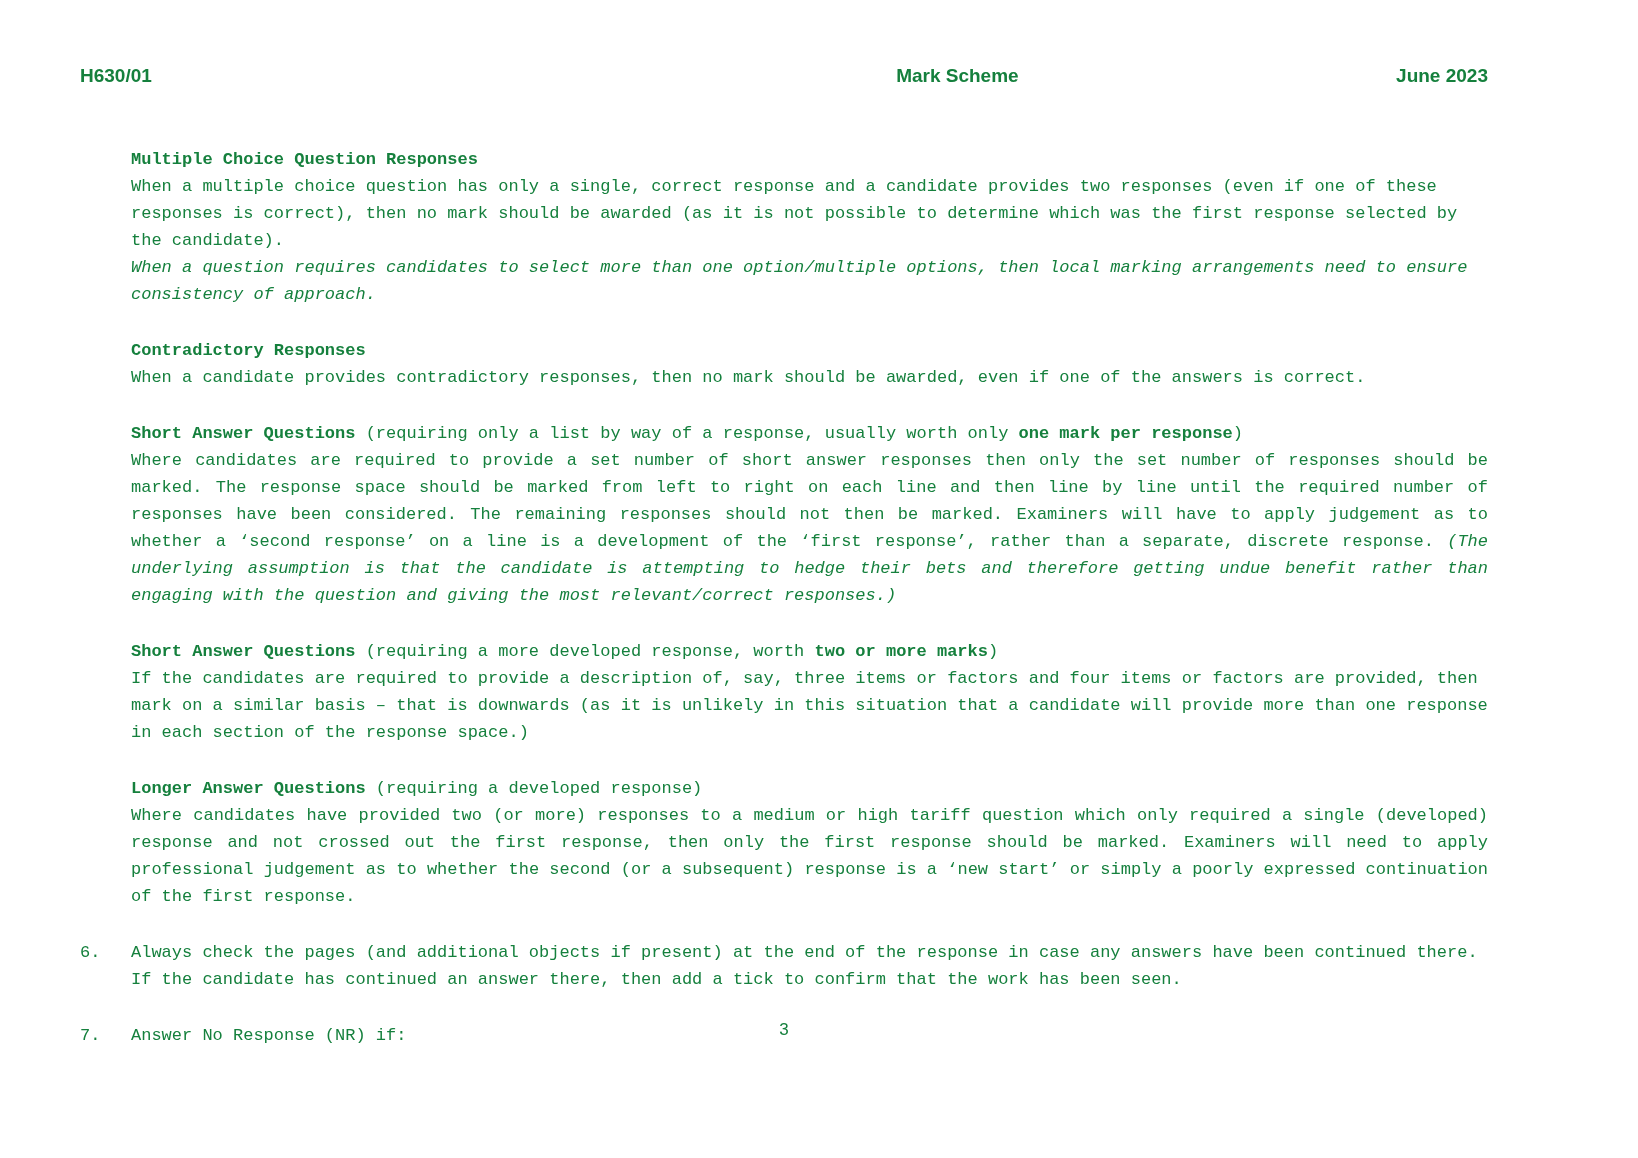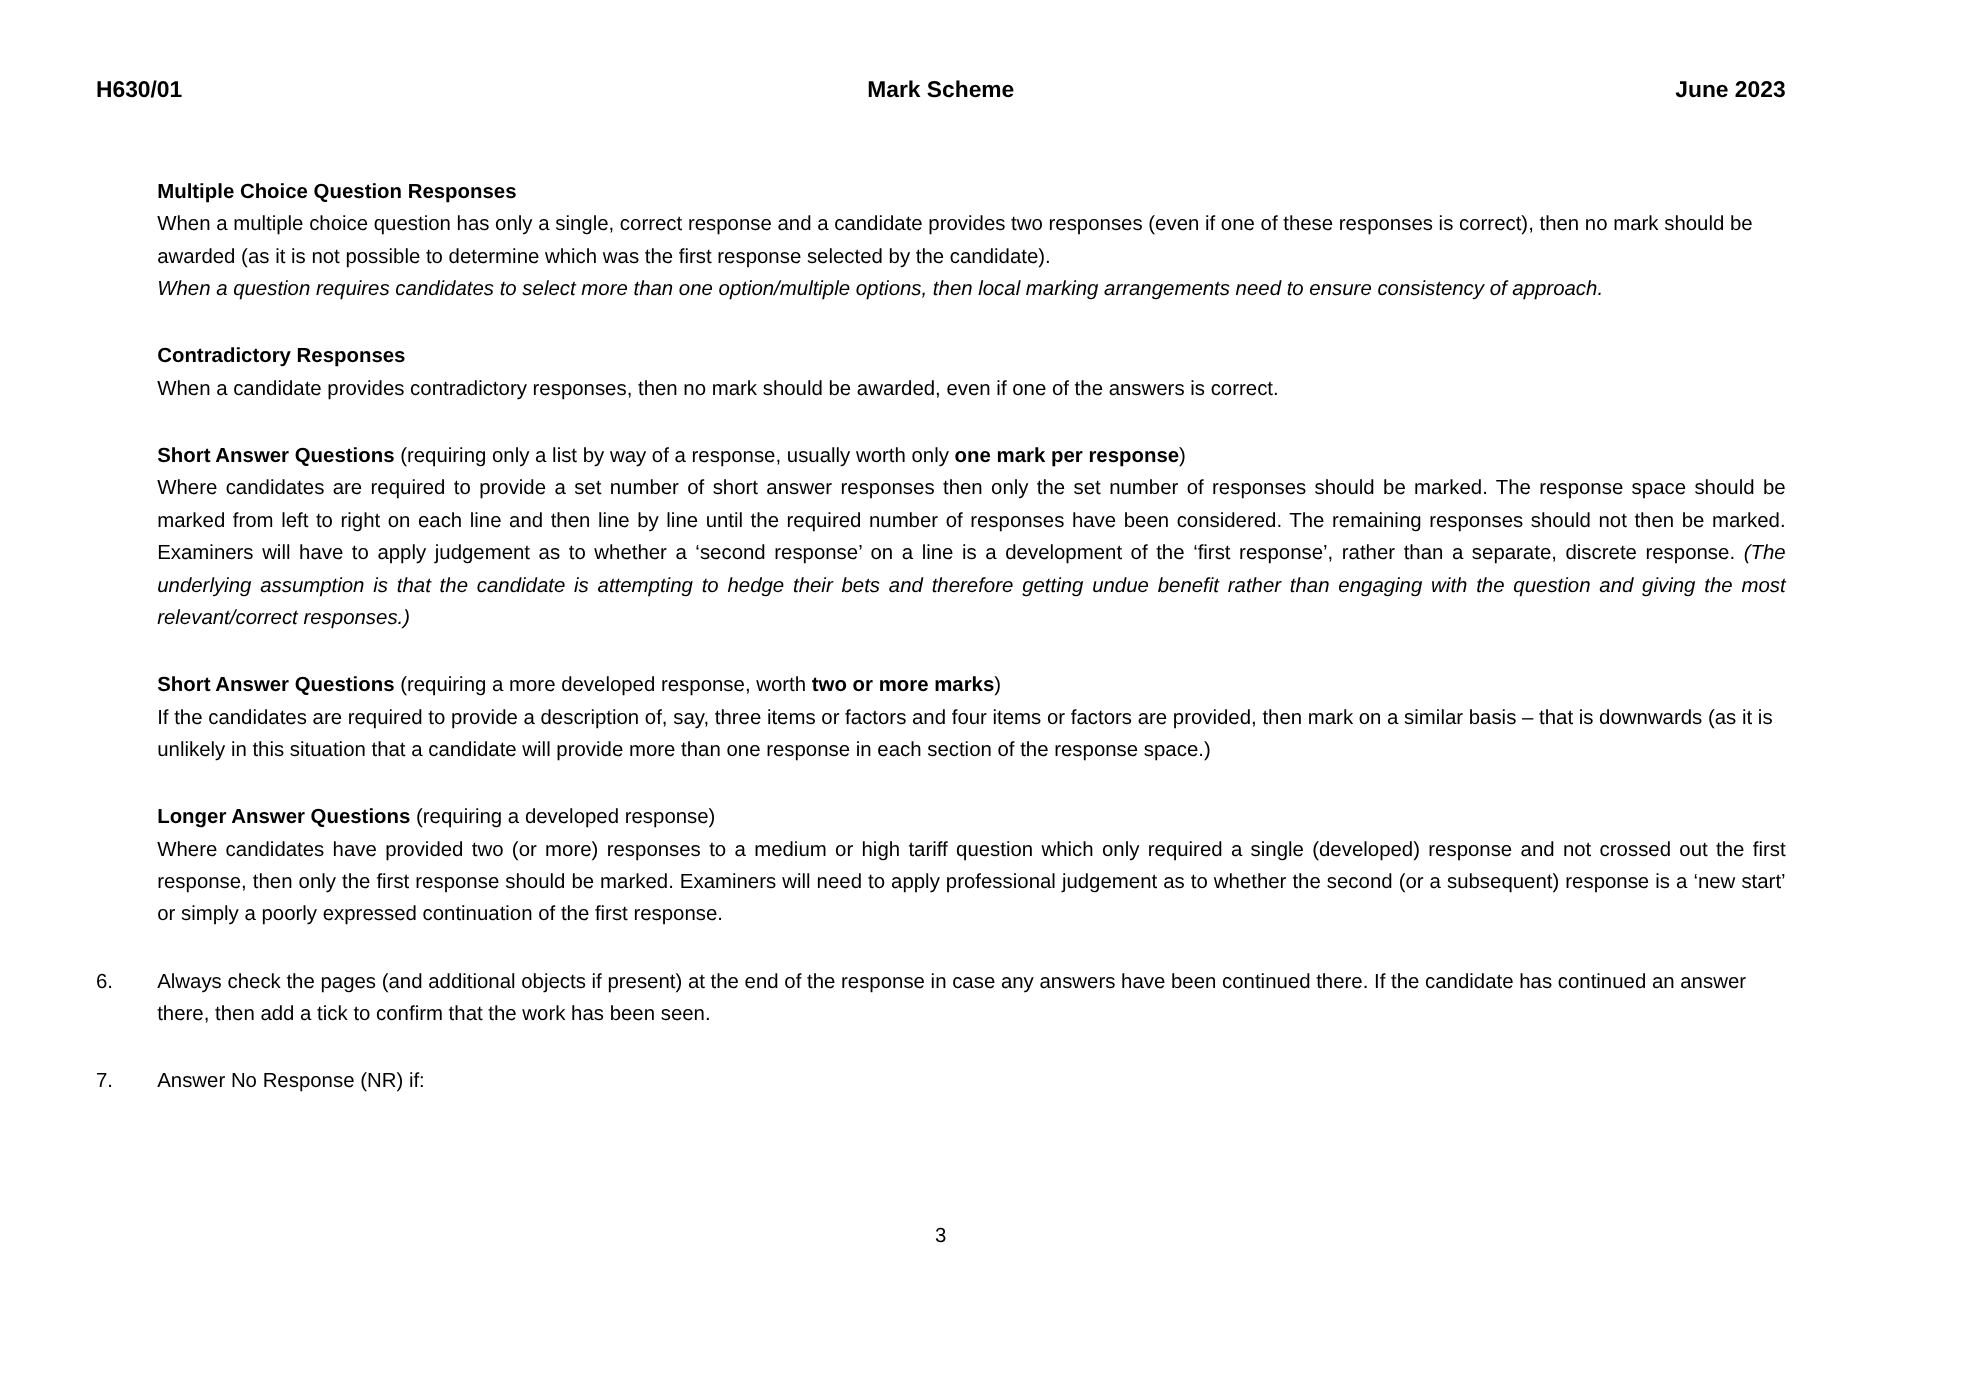--- a/index.html
+++ b/index.html
@@ -5,45 +5,46 @@
   html, body {
     margin: 0;
     padding: 0;
     background: #ffffff;
   }
   .page {
     position: relative;
     width: 1638px;
     height: 1158px;
     background: #ffffff;
-    color: #000000;
+    color: #15803d;
     font-family: "Liberation Sans", "DejaVu Sans", sans-serif;
     overflow: hidden;
   }
   .header {
     display: flex;
     align-items: baseline;
     padding: 64px 150px 0 80px;
     font-size: 19px;
     line-height: 24px;
     font-weight: 700;
   }
   .header-left  { flex: 1; text-align: left; }
-  .header-center{ flex: 1; text-align: center; }
+  .header-center{ flex: 1; text-align: right; }
   .header-right { flex: 1; text-align: right; }
 
   .content {
     padding: 58px 150px 0 80px;
     font-size: 17px;
     line-height: 27px;
   }
   .block {
     position: relative;
     padding-left: 51px;
     margin-bottom: 29px;
+    font-family: Liberation Mono, monospace;
   }
   .block:last-child { margin-bottom: 0; }
   .num {
     position: absolute;
     left: 0;
     top: 0;
   }
   p.heading, p.para {
     margin: 0;
     padding: 0;

